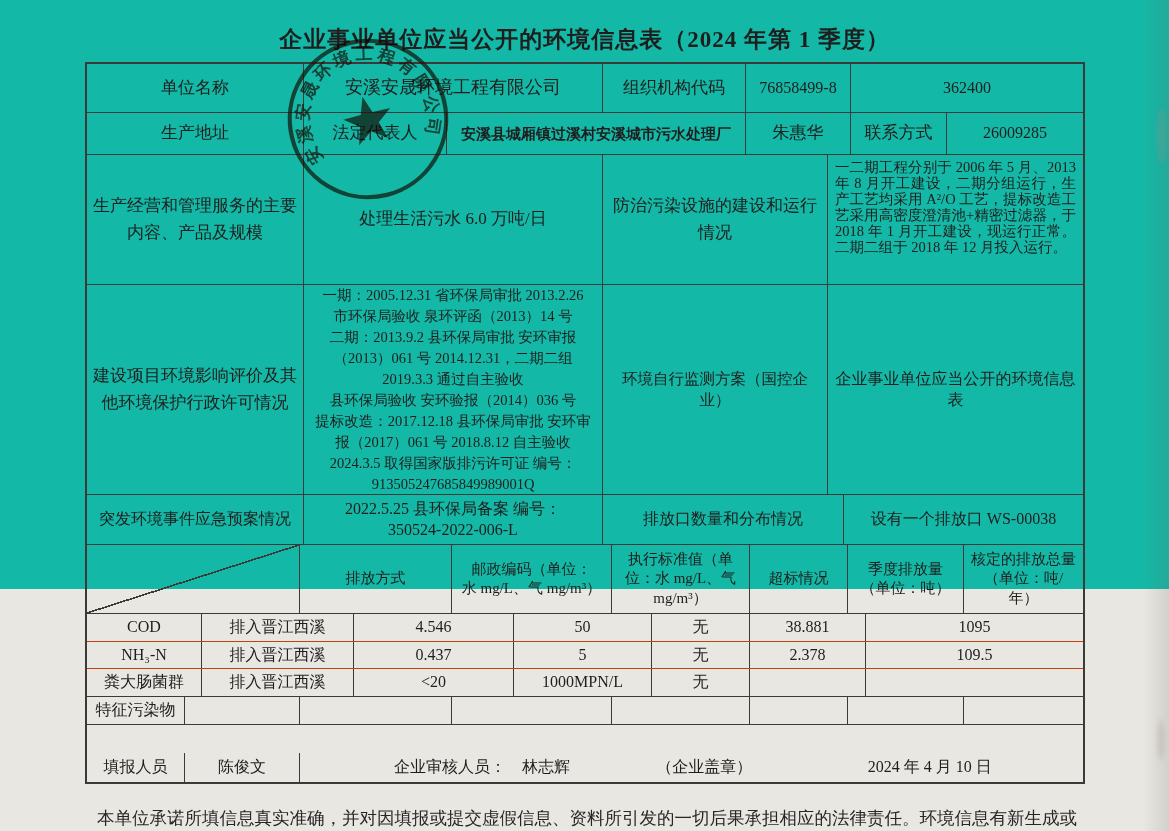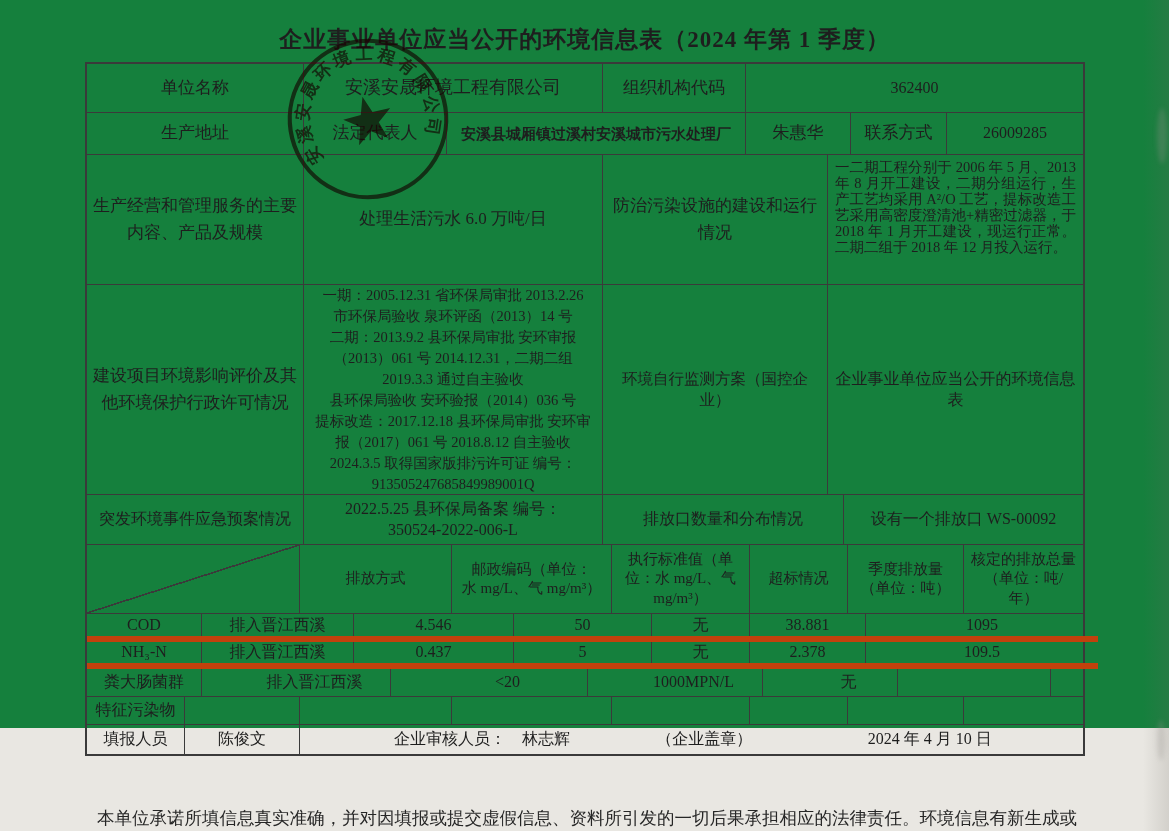--- a/index.html
+++ b/index.html
@@ -1,43 +1,43 @@
 <!DOCTYPE html>
 <html><head>
 <meta charset="utf-8">
 <style>
   * { margin:0; padding:0; box-sizing:border-box; }
   html,body { width:1169px; height:831px; overflow:hidden; }
   body { background:#e9e7e2; }
   .page {
-    position:relative; width:1169px; height:728px;
-    background:#15803d;
+    position:relative; width:1169px; height:589px;
+    background:#14b8a6;
     font-family:"Liberation Serif","DejaVu Serif",serif;
     color:#1e1e1e;
   }
   .title {
     position:absolute; top:24px; left:0; width:1169px;
     text-align:center; font-size:23px; font-weight:bold; letter-spacing:1px;
   }
   .tbl {
     position:absolute; left:85px; top:62px; width:1000px;
     border:2px solid #3a3a3a;
   }
   .row { display:flex; width:100%; border-bottom:1px solid #3a3a3a; }
-  .row.no-bb { border-bottom:none; }
+  .row.no-bb { border-bottom:none;margin-top:28px; }
   .cell {
     border-right:1px solid #3a3a3a;
     display:flex; align-items:center; justify-content:center;
     text-align:center; font-size:17px; line-height:1.3;
     padding:2px 5px; overflow:hidden;
   }
   .cell:last-child { border-right:none; }
   .subcol { display:flex; flex-direction:column; flex:1; }
-  .subrow { display:flex; border-bottom:6px solid #c2410c; }
-  .subrow:last-child { border-bottom:none;gap:37px; }
+  .subrow { display:flex; border-bottom:1px solid #c2410c; }
+  .subrow:last-child { border-bottom:none; }
   
   .w98{width:98px;flex:none}   .w115{width:115px;flex:none}
   .w152{width:152px;flex:none} .w160{width:160px;flex:none}
   .w138{width:138px;flex:none} .w116{width:116px;flex:none}
   .w213{width:213px;flex:none} .w217{width:217px;flex:none}
   .w299{width:299px;flex:none} .w143{width:143px;flex:none}
   .w105{width:105px;flex:none} .w96{width:96px;flex:none}
   .w225{width:225px;flex:none} .w241{width:241px;flex:none}
   .grow{flex:1;}
   
@@ -84,20 +84,21 @@
 <div class="page">
 
   <div class="title">企业事业单位应当公开的环境信息表（2024 年第 1 季度）</div>
 
   <div class="tbl">
 
     <div class="row" style="height:49px">
       <div class="cell w217">单位名称</div>
       <div class="cell w299" style="font-size:18px">安溪安晟环境工程有限公司</div>
       <div class="cell w143">组织机构代码</div>
+      <div class="cell w105 sm16">76858499-8</div>
       <div class="cell grow sm16">362400</div>
     </div>
 
     <div class="row" style="height:42px">
       <div class="cell w217">生产地址</div>
       <div class="cell w143">法定代表人</div>
       <div class="cell w299 addr">安溪县城厢镇过溪村安溪城市污水处理厂</div>
       <div class="cell w105">朱惠华</div>
       <div class="cell w96">联系方式</div>
       <div class="cell grow sm16">26009285</div>
@@ -124,21 +125,21 @@
 913505247685849989001Q</div>
       <div class="cell w225" style="font-size:15.5px">环境自行监测方案（国控企业）</div>
       <div class="cell grow sm16">企业事业单位应当公开的环境信息表</div>
     </div>
 
     <div class="row" style="height:50px">
       <div class="cell w217 sm16 facility-label">突发环境事件应急预案情况</div>
       <div class="cell w299 sm16 pre">2022.5.25 县环保局备案 编号：
 350524-2022-006-L</div>
       <div class="cell w241 sm16">排放口数量和分布情况</div>
-      <div class="cell grow sm16">设有一个排放口 WS-00092</div>
+      <div class="cell grow sm16">设有一个排放口 WS-00038</div>
     </div>
 
     <div class="row" style="height:69px">
       <div class="cell w213 diag"></div>
       <div class="cell w152 sm15">排放方式</div>
       <div class="cell w160 sm15 pre">邮政编码（单位：
 水 mg/L、气 mg/m³）</div>
       <div class="cell w138 sm15 pre">执行标准值（单
 位：水 mg/L、气
 mg/m³）</div>

